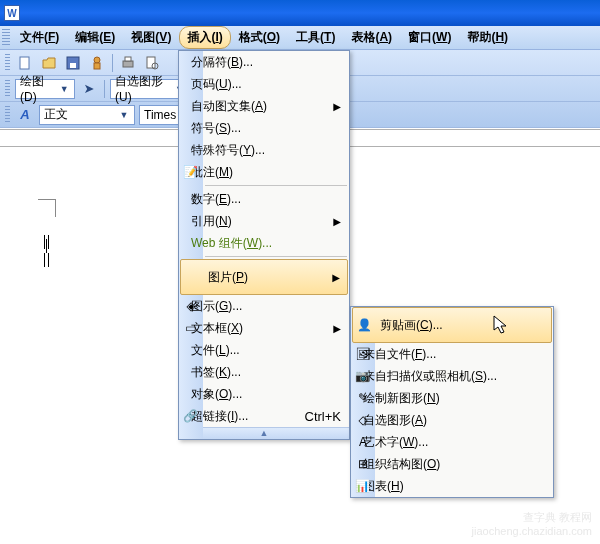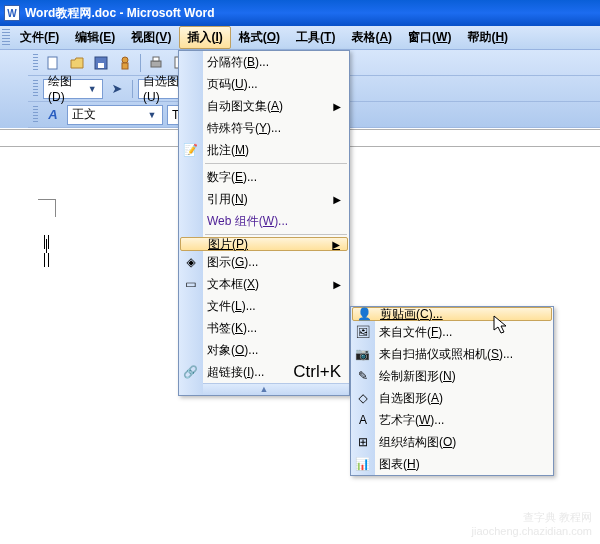--- a/index.html
+++ b/index.html
@@ -6,61 +6,60 @@
 body { background: #fff; width: 600px; height: 544px; overflow: hidden; position: relative; }
 
 .titlebar { background: linear-gradient(to bottom, #0a5fd8 0%, #1c6cf0 50%, #0850c8 100%); color: #fff; height: 26px; display: flex; align-items: center; padding: 0 4px; }
 .titlebar .icon { width: 16px; height: 16px; background: #fff; margin-right: 5px; display: flex; align-items: center; justify-content: center; color: #2a5ec0; font-weight: bold; font-size: 10px; border: 1px solid #375ea9; }
 .titlebar .title { flex: 1; font-weight: bold; }
 
 .menubar { background: linear-gradient(to bottom, #d7e6fb 0%, #bcd5f3 100%); height: 24px; display: flex; border-bottom: 1px solid #97b3e0; }
 .menubar .grip { width: 8px; background: repeating-linear-gradient(to bottom, #7e9ed0 0 1px, transparent 1px 3px); margin: 3px 2px; }
 .menubar .mi { padding: 3px 8px; color: #000; cursor: pointer; }
 .menubar .mi u { text-decoration: underline; }
-.menubar .mi.open { background: linear-gradient(to bottom, #fff6dd, #ffe19c); border: 1px solid #c0a060; padding: 2px 7px; border-radius: 2px; }
-
-.toolbar-area { background: linear-gradient(to bottom, #d7e6fb, #aec9ee); padding-left: 28px; }
+.menubar .mi.open { background: linear-gradient(to bottom, #fff6dd, #ffe19c); border: 1px solid #c0a060; padding: 2px 7px; border-radius: 10px; }
+
+.toolbar-area { background: linear-gradient(to bottom, #d7e6fb, #aec9ee); }
 .tb-row { height: 26px; display: flex; align-items: center; border-bottom: 1px solid #9fb9e1; padding-left: 2px; }
 .tb-row .grip { width: 5px; height: 18px; background: repeating-linear-gradient(to bottom, #7e9ed0 0 1px, transparent 1px 3px); margin: 0 3px; }
 .tb-btn { width: 22px; height: 22px; margin: 0 1px; display: flex; align-items: center; justify-content: center; color: #2a4a80; font-size: 13px; }
 .tb-btn svg { width: 16px; height: 16px; }
 .sep { width: 1px; height: 18px; background: #89a7d4; margin: 0 3px; }
 .dd-field { background: #fff; border: 1px solid #7b9dd4; height: 20px; display: flex; align-items: center; padding: 0 4px; margin: 0 2px; }
 .dd-arrow { width: 12px; text-align: center; color: #2a4a80; font-size: 9px; }
 
 .ruler { height: 18px; background: #fff; border-bottom: 1px solid #b0b0b0; border-top: 1px solid #b0b0b0; margin-top: 1px; }
 .doc { background: #fff; height: 400px; position: relative; }
 .corner-mark { position: absolute; left: 38px; top: 52px; width: 18px; height: 18px; border-left: 1px solid #888; border-bottom: 1px solid #888; transform: rotate(180deg); }
 .cursor-caret { position: absolute; left: 46px; top: 92px; width: 1px; height: 14px; background: #000; box-shadow: -2px -4px 0 0 #000, 2px -4px 0 0 #000, -2px 14px 0 0 #000, 2px 14px 0 0 #000; }
 
 .watermark { position: absolute; right: 8px; bottom: 6px; color: #e8e8e8; font-size: 11px; text-align: right; line-height: 14px; }
 
 .dropdown { position: absolute; top: 50px; left: 178px; width: 172px; background: #f9f9f7; border: 1px solid #7b94bb; box-shadow: 2px 2px 4px rgba(0,0,0,0.25); }
 .dropdown .iconstrip { position: absolute; left: 0; top: 0; bottom: 0; width: 24px; background: linear-gradient(to right, #ddeafc, #c5d9f5); }
 .dropdown .content { position: relative; }
-.dd-item { height: 22px; display: flex; align-items: center; padding-left: 28px; padding-right: 8px; color: #000; position: relative; }
-.dd-item.disabled { color: #4c1d95; }
-.dd-item .shortcut { margin-left: auto; font-size: 17px; }
+.dd-item { height: 22px; display: flex; align-items: center; padding-left: 12px; padding-right: 8px; color: #000; position: relative; }
+.dd-item.disabled { color: #4d7c0f; }
+.dd-item .shortcut { margin-left: auto; font-size: 13px; }
 .dd-item .arrow { margin-left: auto; font-size: 10px; }
-.dd-item.highlight { background: linear-gradient(to bottom, #fff4d9, #ffe19c); border: 1px solid #c8a45a; padding-left: 27px; padding-right: 7px; border-radius: 2px; margin: 0 1px; height: 14px; text-decoration: underline; }
+.dd-item.highlight { background: linear-gradient(to bottom, #fff4d9, #ffe19c); border: 1px solid #c8a45a; padding-left: 27px; padding-right: 7px; border-radius: 2px; margin: 0 1px; height: 36px; }
 .dd-item .micon { position: absolute; left: 4px; width: 16px; height: 16px; display: flex; align-items: center; justify-content: center; font-size: 12px; }
 .dd-sep { height: 1px; background: #c5c5c5; margin: 2px 2px 2px 26px; }
 .collapse-bar { height: 12px; background: linear-gradient(to bottom, #ddeafc, #c5d9f5); border-top: 1px solid #b5c9e8; text-align: center; font-size: 9px; color: #5a7ab0; line-height: 10px; }
 
 .submenu { position: absolute; top: 306px; left: 350px; width: 204px; background: #f9f9f7; border: 1px solid #7b94bb; box-shadow: 2px 2px 4px rgba(0,0,0,0.25); }
 .submenu .iconstrip { position: absolute; left: 0; top: 0; bottom: 0; width: 24px; background: linear-gradient(to right, #ddeafc, #c5d9f5); }
 
 .mouse-cursor { position: absolute; top: 315px; left: 493px; pointer-events: none; z-index: 100; }
 </style>
 </head>
 <body>
 
 <div class="titlebar">
   <div class="icon">W</div>
-  <div class="title">Word教程网.doc - Microsoft Word</div>
 </div>
 
 <div class="menubar">
   <div class="grip"></div>
   <div id="menubar-items" style="display: flex; font-weight: bold;">
       <div class="mi">文件(<u>F</u>)</div>
       <div class="mi">编辑(<u>E</u>)</div>
       <div class="mi">视图(<u>V</u>)</div>
       <div class="mi open">插入(<u>I</u>)</div>
       <div class="mi">格式(<u>O</u>)</div>
@@ -153,20 +152,23 @@
         <span>分隔符(<u>B</u>)...</span>
       </div>
       <div class="dd-item">
         <span>页码(<u>U</u>)...</span>
       </div>
       <div class="dd-item">
         <span>自动图文集(<u>A</u>)</span>
         <span class="arrow">▶</span>
       </div>
       <div class="dd-item">
+        <span>符号(<u>S</u>)...</span>
+      </div>
+      <div class="dd-item">
         <span>特殊符号(<u>Y</u>)...</span>
       </div>
       <div class="dd-item">
         <span class="micon">📝</span>
         <span>批注(<u>M</u>)</span>
       </div>
       <div class="dd-sep"></div>
       <div class="dd-item">
         <span>数字(<u>E</u>)...</span>
       </div>

